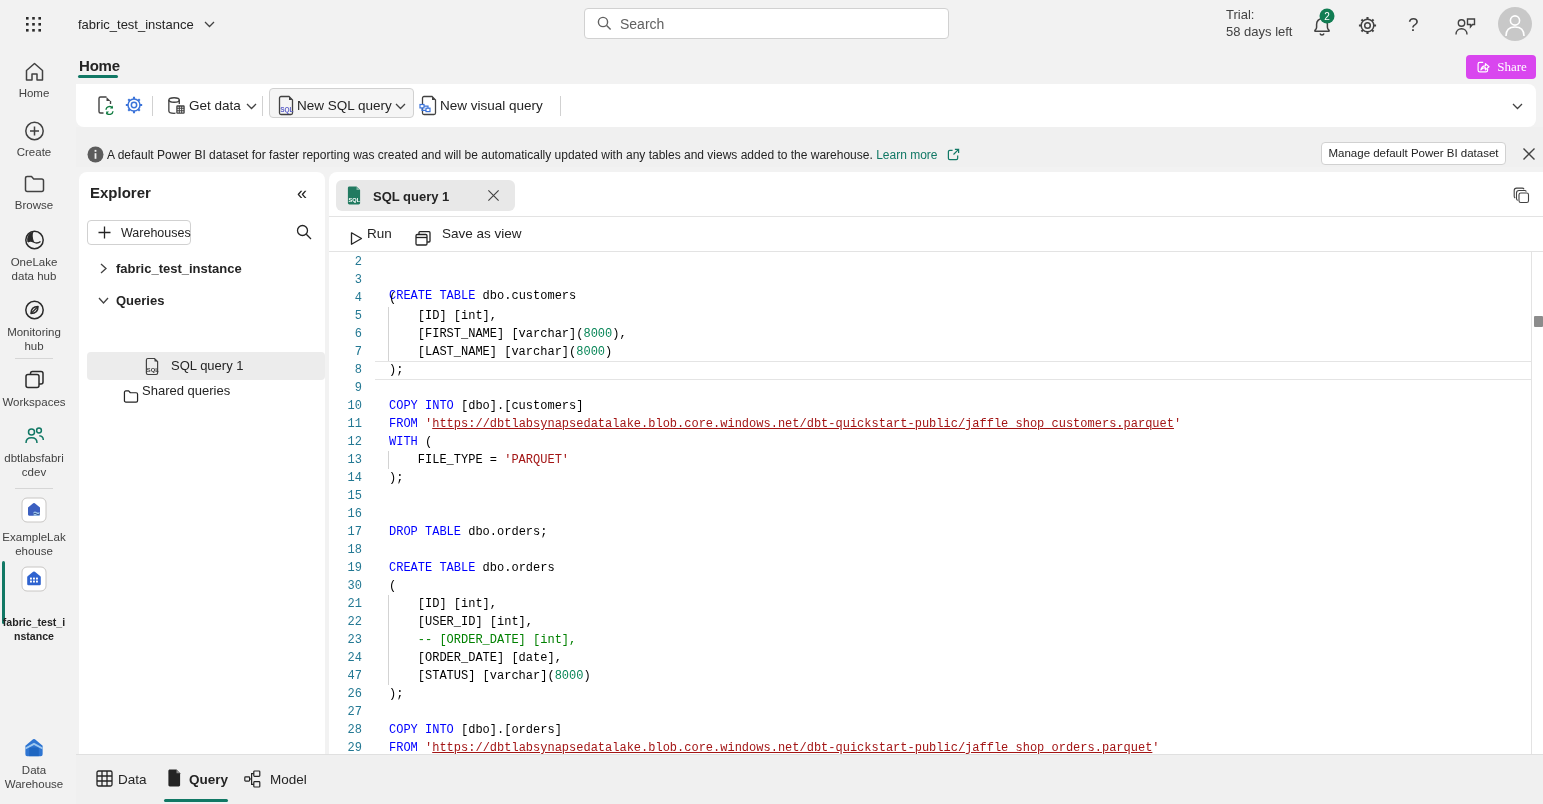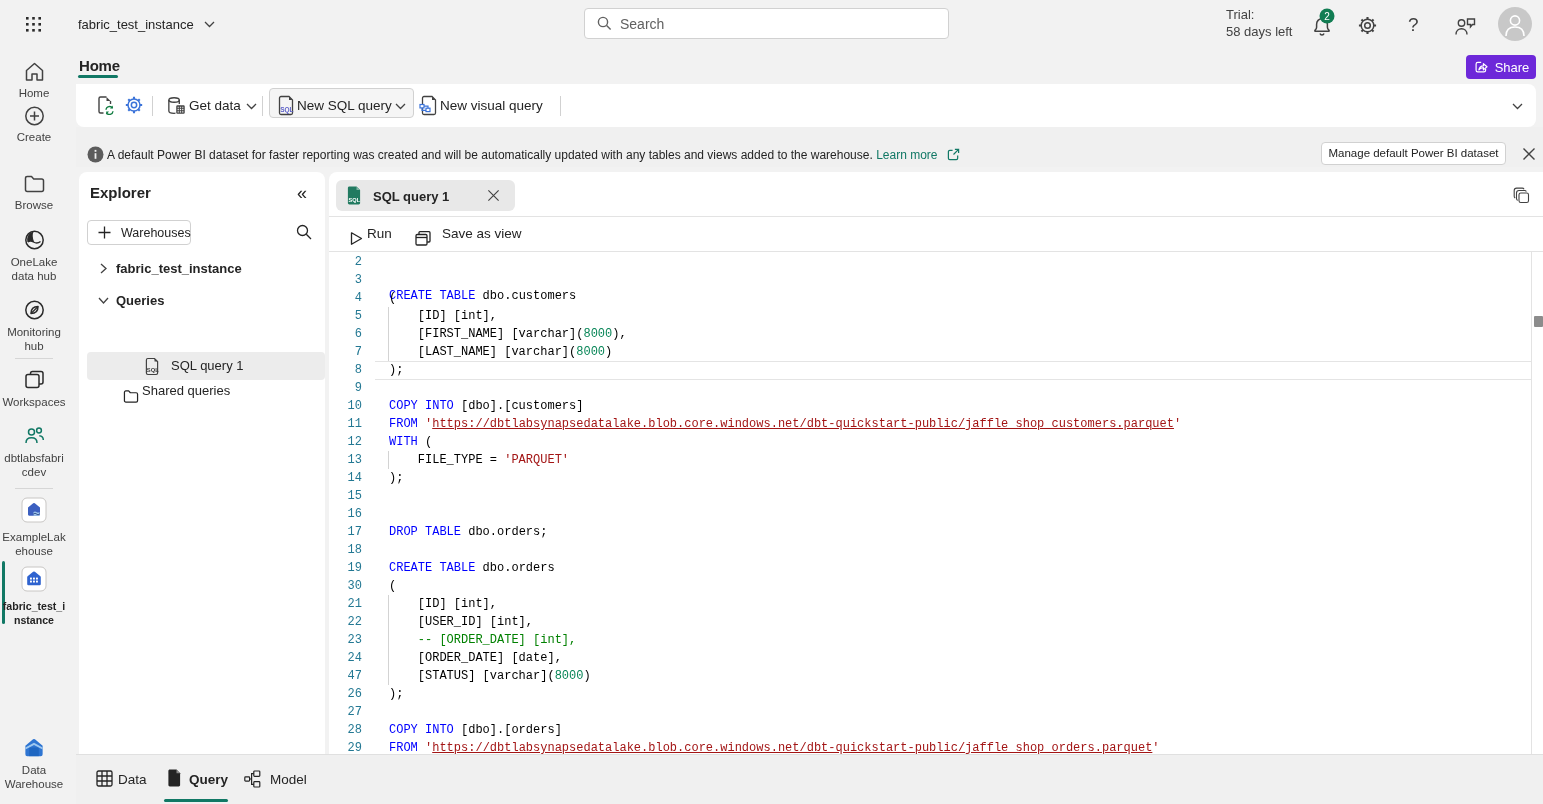--- a/index.html
+++ b/index.html
@@ -18,21 +18,21 @@
   
   .rail { position:absolute; left:0; top:48px; width:68px; height:756px; }
   .ritem { position:absolute; width:68px; text-align:center; color:#424242; font-size:11.5px; line-height:14px; }
   .ritem svg { margin:0 auto; }
   .rsep { position:absolute; left:15px; width:38px; border-top:1px solid #d6d6d6; }
   .selbar { position:absolute; left:2px; top:513px; width:3px; height:63px; background:#117865; border-radius:2px; }
 
   
   .hometab { position:absolute; left:79px; top:57px; font-size:15px; font-weight:700; color:#242424; letter-spacing:-0.2px; }
   .homeline { position:absolute; left:78px; top:75px; width:40px; height:3px; background:#117865; border-radius:2px; }
-  .sharebtn { position:absolute; left:1466px; top:55px; width:70px; height:24px; background:#6d28d9; border-radius:4px; color:#fff; font-size:13px; display:flex; align-items:center; justify-content:center; gap:6px; }
+  .sharebtn { position:absolute; left:1466px; top:55px; width:70px; height:24px; background:#d946ef; border-radius:4px; color:#fff; font-size:13px; display:flex; align-items:center; justify-content:center; gap:6px;font-family:Liberation Serif, serif; }
 
   
   .toolbar { position:absolute; left:76px; top:84px; width:1460px; height:43px; background:#fff; border-radius:0 8px 8px 8px; }
   .tsep { position:absolute; top:12px; width:1px; height:20px; background:#d1d1d1; }
   .tlabel { position:absolute; top:14px; font-size:13.5px; color:#242424; }
   .sqlbtn { position:absolute; left:193px; top:4px; width:145px; height:30px; background:#f5f5f5; border:1px solid #d1d1d1; border-radius:4px; }
 
   
   .banner { position:absolute; left:76px; top:127px; width:1467px; height:40px; background:#f0f0f0; }
   .banner .txt { position:absolute; left:31px; top:21px; font-size:12px; color:#242424; }
@@ -132,21 +132,21 @@
 </div>
 
 <div class="rail">
   <div class="selbar"></div>
   <div class="ritem" style="top:12px">
     <svg width="25" height="24" viewBox="0 0 24 24" fill="none" stroke="#424242" stroke-width="1.5">
         <path d="M4 10.5 L12 3.5 L20 10.5 V20 H14.5 V14 H9.5 V20 H4 Z" stroke-linejoin="round"></path>
       </svg>
     <div style="margin-top:2px">Home</div>
   </div>
-  <div class="ritem" style="top:56px">
+  <div class="ritem" style="top:71px">
     <svg width="25" height="24" viewBox="0 0 24 24" fill="none" stroke="#424242" stroke-width="1.5">
         <circle cx="12" cy="12" r="8.7"></circle>
         <path d="M12 7.5 V16.5 M7.5 12 H16.5"></path>
       </svg>
     <div style="margin-top:2px">Create</div>
   </div>
   <div class="ritem" style="top:124px">
     <svg width="25" height="24" viewBox="0 0 24 24" fill="none" stroke="#424242" stroke-width="1.5">
         <path d="M3 6.2 C3 5.2 3.8 4.5 4.8 4.5 H9 L11.2 7 H19.2 C20.2 7 21 7.8 21 8.8 V17.8 C21 18.8 20.2 19.5 19.2 19.5 H4.8 C3.8 19.5 3 18.8 3 17.8 Z" stroke-linejoin="round"></path>
       </svg>
@@ -202,21 +202,21 @@
       <path d="M17.1 10.8 a1.4 1.4 0 0 1 1.8 0 L24.4 15.2 a1.2 1.2 0 0 1 .4 .9 V23 a1.2 1.2 0 0 1 -1.2 1.2 H12.4 A1.2 1.2 0 0 1 11.2 23 V16.1 a1.2 1.2 0 0 1 .4 -.9 Z" fill="#2f63cf"></path>
       <g fill="#fff">
           <rect x="14" y="16.6" width="1.9" height="1.9"></rect>
           <rect x="17" y="16.6" width="1.9" height="1.9"></rect>
           <rect x="20" y="16.6" width="1.9" height="1.9"></rect>
           <rect x="14" y="19.6" width="1.9" height="1.9"></rect>
           <rect x="17" y="19.6" width="1.9" height="1.9"></rect>
           <rect x="20" y="19.6" width="1.9" height="1.9"></rect>
         </g>
     </svg>
-    <div style="margin-top:2px;font-size:10.6px">fabric_test_i<br>nstance</div>
+    <div style="margin-top:18px;font-size:10.6px">fabric_test_i<br>nstance</div>
   </div>
   <div class="ritem" style="top:688px">
     <svg width="24" height="23" viewBox="0 0 24 24">
       <path d="M11 3.5 a1.5 1.5 0 0 1 2 0 L21 10.3 V19 a2 2 0 0 1 -2 2 H5 a2 2 0 0 1 -2 -2 V10.3 Z" fill="#2e75d2"></path>
       <path d="M3 12 L12 7 L21 12 V14 L12 9.5 L3 14 Z" fill="#9ec8f0"></path>
       <path d="M7 21 V13 a1 1 0 0 1 1 -1 H16 a1 1 0 0 1 1 1 V21 Z" fill="#125ab2" opacity="0.55"></path>
     </svg>
     <div style="margin-top:4px;font-size:11.5px">Data<br>Warehouse</div>
   </div>
 </div>

